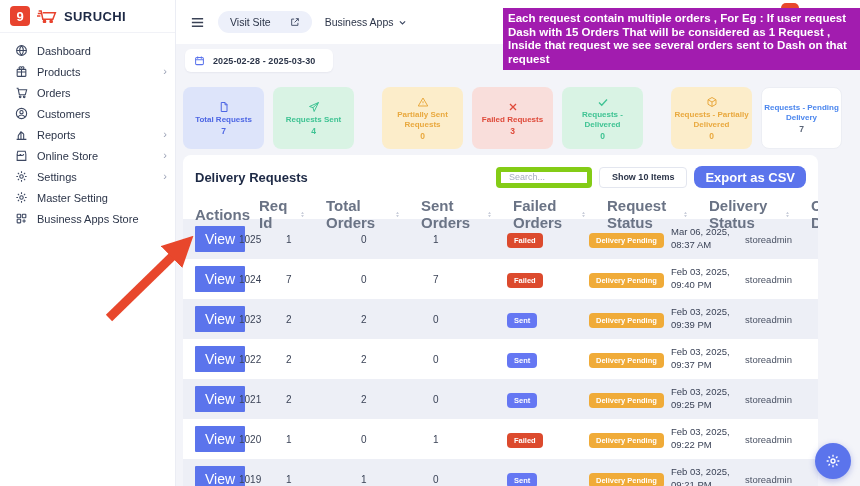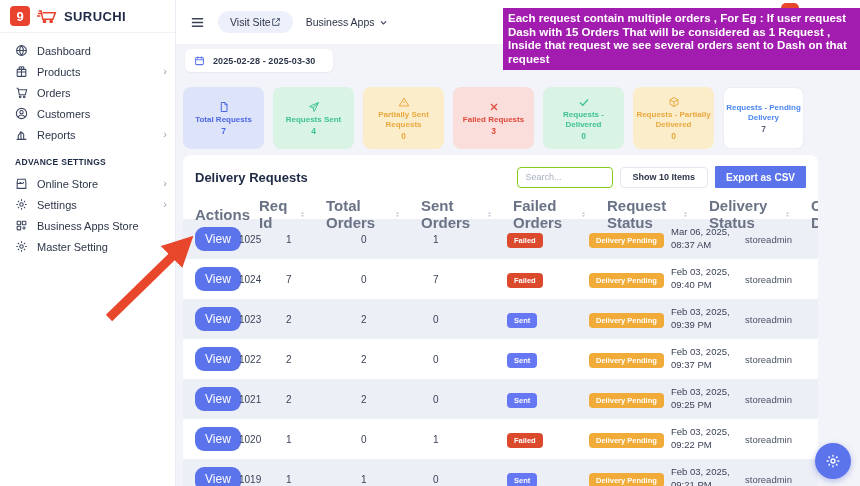--- a/index.html
+++ b/index.html
@@ -17,64 +17,64 @@
   .nav-item { display:flex; align-items:center; gap:9px; height:21px; padding:0 8px 0 15px; font-size:11px; color:#2c3549; cursor:pointer; }
   .nav-item .icon { display:flex; color:#3d4862; }
   .nav-item .icon svg { width:13px; height:13px; }
   .chev { margin-left:auto; color:#9aa1b5; font-size:11px; line-height:1; }
   .section-label { font-size:8.5px; font-weight:bold; color:#1d2945; letter-spacing:.3px; padding:12px 15px 6px; }
 
   
   .topbar { position:absolute; left:176px; top:0; right:0; height:44px; background:#fff; display:flex; align-items:center; gap:13px; padding-left:14px; z-index:1; }
   .hamburger { color:#3a4256; display:flex; cursor:pointer; }
   .hamburger svg { width:15px; height:15px; }
-  .visit-pill { background:#edf0fa; border-radius:14px; padding:5px 12px; font-size:10.5px; color:#2c3549; display:flex; align-items:center; gap:0; cursor:pointer; }
+  .visit-pill { background:#edf0fa; border-radius:14px; padding:5px 12px; font-size:10.5px; color:#2c3549; display:flex; align-items:center; gap:19px; cursor:pointer; }
   .visit-pill .icon { display:flex; color:#3d4862; }
   .visit-pill svg { width:10px; height:10px; }
   .apps-dd { font-size:10.5px; color:#2c3549; display:flex; align-items:center; gap:4px; cursor:pointer; }
   .apps-dd svg { width:9px; height:9px; color:#3d4862; }
 
   
   .content { position:absolute; left:176px; top:44px; right:0; bottom:0; background:#f3f4f9; }
   .date-card { position:absolute; left:9px; top:5px; width:148px; height:23px; background:#fff; border-radius:6px; box-shadow:0 1px 2px rgba(30,40,80,.06); display:flex; align-items:center; gap:8px; padding:0 9px; cursor:pointer; }
   .date-card .icon { display:flex; color:#5b74ec; }
   .date-card svg { width:11px; height:11px; }
   .date-text { font-size:9px; color:#2c3549; font-weight:bold; letter-spacing:.1px; }
 
   .cards-row { position:absolute; left:7px; top:43px; display:flex; gap:9px; }
   .stat-card { width:81px; height:62px; border-radius:8px; display:flex; flex-direction:column; align-items:center; justify-content:center; text-align:center; gap:1px; padding:2px; }
   .stat-card .icon { display:flex; margin-bottom:1px; }
   .stat-card svg { width:12px; height:12px; }
   .stat-label { font-size:8px; font-weight:bold; line-height:1.25; }
   .stat-value { font-size:8.5px; font-weight:bold; }
   .theme-blue   { background:#dde4fa; color:#4d66e4; }
   .theme-green  { background:#d9f3e4; color:#3fc393; }
-  .theme-yellow { background:#fcedca; color:#e9a93f; }
+  .theme-yellow { background:#fcedca; color:#e9a93f;margin-left:19px; }
   .theme-red    { background:#f9dedb; color:#df4a3a; }
   .theme-white  { background:#fff; color:#4b86ee; border:1px solid #eceef4; }
   .theme-white .stat-value { color:#5a6477; }
 
   
   .panel { position:absolute; left:7px; top:111px; width:635px; bottom:-6px; background:#fff; border-radius:8px 8px 0 0; overflow:hidden; }
   .panel-header { display:flex; align-items:center; padding:11px 12px 9px; }
   .panel-title { font-size:13px; font-weight:bold; color:#1d2945; }
   .panel-tools { margin-left:auto; display:flex; gap:7px; align-items:center; }
-  .search-input { width:96px; height:21px; border:1px solid #84cc16; border-radius:4px; font-size:9px; padding:0 8px; color:#2c3549; font-family:"Liberation Sans",sans-serif; outline:none; }
+  .search-input { width:96px; height:21px; border:5px solid #84cc16; border-radius:4px; font-size:9px; padding:0 8px; color:#2c3549; font-family:"Liberation Sans",sans-serif; outline:none; }
   .search-input::placeholder { color:#a7aec0; }
   .show-items { height:21px; border:1px solid #e3e6ef; border-radius:4px; background:#fff; font-size:9px; color:#2c3549; padding:0 12px; display:flex; align-items:center; cursor:pointer;font-weight:bold; }
-  .export-btn { height:22px; background:#5b74ec; color:#fff; border:none; border-radius:1px; font-size:10px; font-weight:bold; padding:0 11px; cursor:pointer; font-family:"Liberation Sans",sans-serif; }
+  .export-btn { height:22px; background:#5b74ec; color:#fff; border:none; border-radius:8px; font-size:13px; font-weight:bold; padding:0 11px; cursor:pointer; font-family:"Liberation Sans",sans-serif; }
 
   .tgrid { display:grid; grid-template-columns:44px 47px 75px 72px 74px 82px 82px 74px 1fr; align-items:center; padding:0 12px; }
   .thead { height:22px; font-size:15px; font-weight:bold; color:#6a7385;gap:20px; }
   .th { display:flex; align-items:center; gap:3px; }
   .sort-icon { display:flex; color:#b8bece; }
   .sort-icon svg { width:7px; height:9px; }
   .trow { height:40px; font-size:10px; color:#3a4256; }
   .trow.odd { background:#edeff6; }
-  .view-btn { background:#5b74ec; color:#fff; border:none; border-radius:9px; font-size:12px; padding:5px 10px; cursor:pointer; font-family:"Liberation Sans",sans-serif; }
+  .view-btn { background:#5b74ec; color:#fff; border:none; border-radius:1px; font-size:14px; padding:5px 10px; cursor:pointer; font-family:"Liberation Sans",sans-serif; }
   .badge { color:#fff; font-size:7.5px; font-weight:bold; padding:3px 7px; border-radius:4px; white-space:nowrap; }
   .badge-failed { background:#dc4a2d; }
   .badge-sent { background:#6577f3; }
   .badge-pending { background:#f0ab38; }
   .cell-date { font-size:9.5px; line-height:1.35; color:#3a4256; }
   .cell-user { font-size:9.5px; color:#4a5264; }
 
   
   .fab { position:absolute; right:9px; bottom:7px; width:36px; height:36px; border-radius:50%; background:#5b74ec; display:flex; align-items:center; justify-content:center; color:#fff; cursor:pointer; box-shadow:0 2px 6px rgba(60,80,200,.35); z-index:5; }
   .fab svg { width:16px; height:16px; }
@@ -146,60 +146,59 @@
         <div class="nav-item">
           <span class="icon">
             <svg viewBox="0 0 24 24" fill="none" stroke="currentColor" stroke-width="2">
               <path d="M3 21h18M6 21v-7M11 21V7M16 21V11M6 14l5-7 5 4"></path>
             </svg>
           </span>
           <span>Reports</span>
           <span class="chev">›</span>
         </div>
       </div>
-    <div class="section-label">ADVANCE SETTINGS</div>
     <div class="nav" style="padding-top:0" id="nav-settings">
         <div class="nav-item">
           <span class="icon">
             <svg viewBox="0 0 24 24" fill="none" stroke="currentColor" stroke-width="2">
               <path d="M4 9l1.2-5h13.6L20 9M4 9v12h16V9M4 9c0 1.7 1.3 3 3 3s3-1.3 3-3c0 1.7 1.3 3 3 3s3-1.3 3-3"></path>
             </svg>
           </span>
           <span>Online Store</span>
           <span class="chev">›</span>
         </div>
         <div class="nav-item">
           <span class="icon">
             <svg viewBox="0 0 24 24" fill="none" stroke="currentColor" stroke-width="2">
               <circle cx="12" cy="12" r="3.2"></circle>
               <path d="M12 2.5v3M12 18.5v3M2.5 12h3M18.5 12h3M5.3 5.3l2.1 2.1M16.6 16.6l2.1 2.1M18.7 5.3l-2.1 2.1M7.4 16.6l-2.1 2.1"></path>
             </svg>
           </span>
           <span>Settings</span>
           <span class="chev">›</span>
+        </div>
+        <div class="nav-item">
+          <span class="icon">
+            <svg viewBox="0 0 24 24" fill="none" stroke="currentColor" stroke-width="2">
+              <circle cx="12" cy="12" r="3.2"></circle>
+              <path d="M12 2.5v3M12 18.5v3M2.5 12h3M18.5 12h3M5.3 5.3l2.1 2.1M16.6 16.6l2.1 2.1M18.7 5.3l-2.1 2.1M7.4 16.6l-2.1 2.1"></path>
+            </svg>
+          </span>
+          <span>Master Setting</span>
         </div>
         <div class="nav-item">
           <span class="icon">
             <svg viewBox="0 0 24 24" fill="none" stroke="currentColor" stroke-width="2">
               <rect x="4" y="4" width="6.5" height="6.5" rx="1"></rect>
               <rect x="13.5" y="4" width="6.5" height="6.5" rx="1"></rect>
               <rect x="4" y="13.5" width="6.5" height="6.5" rx="1"></rect>
               <path d="M16.7 13.5v6.5M13.5 16.7H20"></path>
             </svg>
           </span>
           <span>Business Apps Store</span>
-        </div>
-        <div class="nav-item">
-          <span class="icon">
-            <svg viewBox="0 0 24 24" fill="none" stroke="currentColor" stroke-width="2">
-              <circle cx="12" cy="12" r="3.2"></circle>
-              <path d="M12 2.5v3M12 18.5v3M2.5 12h3M18.5 12h3M5.3 5.3l2.1 2.1M16.6 16.6l2.1 2.1M18.7 5.3l-2.1 2.1M7.4 16.6l-2.1 2.1"></path>
-            </svg>
-          </span>
-          <span>Master Setting</span>
         </div>
       </div>
   </div>
 
   <div class="topbar">
     <span class="hamburger">
       <svg viewBox="0 0 24 24" fill="none" stroke="currentColor" stroke-width="2.4">
           <path d="M3 6h18M3 12h18M3 18h18"></path>
         </svg>
     </span>

